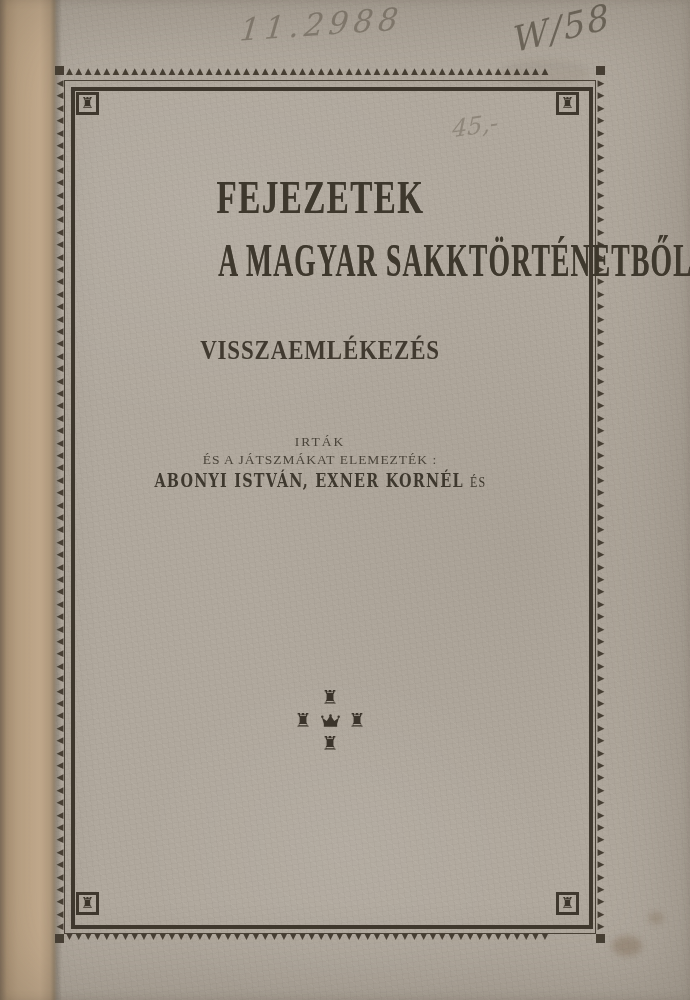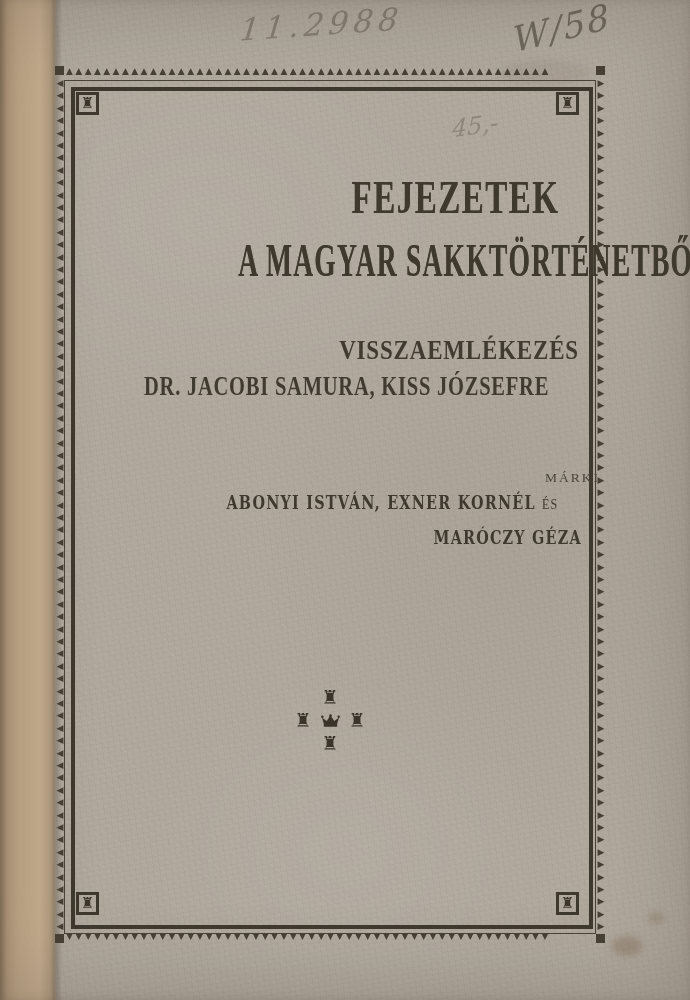--- a/index.html
+++ b/index.html
@@ -50,34 +50,34 @@
   .rule-thick{position:absolute;left:71px;top:87px;width:514px;height:834px;border:4px solid #3f382e;}
   .corner{
     position:absolute;width:17px;height:17px;border:3.5px solid #3f382e;background:transparent;
     display:flex;align-items:center;justify-content:center;
     font-family:"DejaVu Sans", sans-serif;font-size:15px;color:#3c352b;line-height:1;
   }
   .c-tl{left:76px;top:92px;} .c-tr{left:556px;top:92px;}
   .c-bl{left:76px;top:892px;} .c-br{left:556px;top:892px;}
 
   
-  .content{position:absolute;left:80px;top:0;width:520px;text-align:right;}
+  .content{position:absolute;left:60px;top:0;width:520px;text-align:center;}
   .line{display:block;}
   .line > span{display:inline-block;white-space:nowrap;}
   .title-block{margin-top:168px;color:#3e382d;font-weight:bold;}
   .title1{font-size:46px;letter-spacing:2px;line-height:60px;transform:scaleX(.72);text-shadow:0 0 .5px rgba(62,56,45,.7);}
   .title2{font-size:46px;letter-spacing:2px;line-height:66px;transform:scaleX(.60);text-shadow:0 0 .5px rgba(62,56,45,.7);}
   .subtitle-block{margin-top:38px;color:#413a30;font-weight:bold;}
   .sub1{font-size:27px;letter-spacing:1px;line-height:36px;transform:scaleX(.85);}
   .sub2{font-size:27px;letter-spacing:1px;line-height:36px;transform:scaleX(.76);}
   .sub3{font-size:27px;letter-spacing:1px;line-height:36px;transform:scaleX(.75);}
   .authors-block{margin-top:64px;color:#47413六;}
   .auth-small{font-size:13.5px;letter-spacing:2px;line-height:17px;color:#4a443a;}
   .auth-small2{font-size:13.5px;letter-spacing:1px;line-height:18px;color:#4a443a;}
-  .auth-names{font-family:"DejaVu Serif", serif;font-weight:bold;font-size:18px;letter-spacing:1.5px;line-height:33px;color:#3e382e;}
+  .auth-names{font-family:"DejaVu Serif", serif;font-weight:bold;font-size:18px;letter-spacing:1.5px;line-height:23px;color:#3e382e;}
   .auth-names > span{transform:scaleX(.80);}
   .auth-es{font-family:"Liberation Serif", serif;font-weight:normal;font-size:15px;}
 
   .ornament{position:absolute;left:70px;top:686px;width:520px;text-align:center;color:#3b342b;}
   .orn-row{height:23px;line-height:23px;font-family:"DejaVu Sans", sans-serif;font-size:19px;}
   .orn-row .gap{display:inline-block;width:9px;}
   .crown{display:inline-block;vertical-align:-1px;}
 
   .publisher{position:absolute;left:70px;top:864px;width:520px;text-align:center;color:#443e34;}
   .publisher > span{display:inline-block;font-size:16px;letter-spacing:1.5px;transform:scaleX(.80);white-space:nowrap;}
@@ -121,26 +121,25 @@
       </div>
   </div>
 
   <div class="content">
     <div class="title-block">
       <span class="line"><span class="title1">FEJEZETEK</span></span>
       <span class="line"><span class="title2">A MAGYAR SAKKTÖRTÉNETBŐL</span></span>
     </div>
     <div class="subtitle-block">
       <span class="line"><span class="sub1">VISSZAEMLÉKEZÉS</span></span>
-      <span class="line"><span class="sub2">DR. JACOBI SAMURA, KISS JÓZSEFRE</span></span>
     </div>
     <div class="authors-block">
-      <span class="line"><span class="auth-small">MÁRKI</span></span>
+      <span class="line"><span class="auth-small">IRTÁK</span></span>
+      <span class="line"><span class="auth-small2">ÉS A JÁTSZMÁKAT ELEMEZTÉK :</span></span>
       <span class="line auth-names"><span><span>ABONYI ISTVÁN, EXNER KORNÉL</span>&nbsp;<span class="auth-es">ÉS</span></span></span>
-      <span class="line auth-names"><span>MARÓCZY GÉZA</span></span>
     </div>
   </div>
 
   <div class="ornament">
     <div class="orn-row"><span>♜</span></div>
     <div class="orn-row"><span>♜</span><span class="gap"></span><span class="crown"><svg width="19" height="14" viewBox="0 0 20 14">
             <path d="M3 13 L3 10 L1 3.2 L6 7 L10 1 L14 7 L19 3.2 L17 10 L17 13 Z" fill="#3b342b"></path>
             <circle cx="1.4" cy="2.6" r="1.3" fill="#3b342b"></circle>
             <circle cx="10" cy="1.4" r="1.4" fill="#3b342b"></circle>
             <circle cx="18.6" cy="2.6" r="1.3" fill="#3b342b"></circle>

